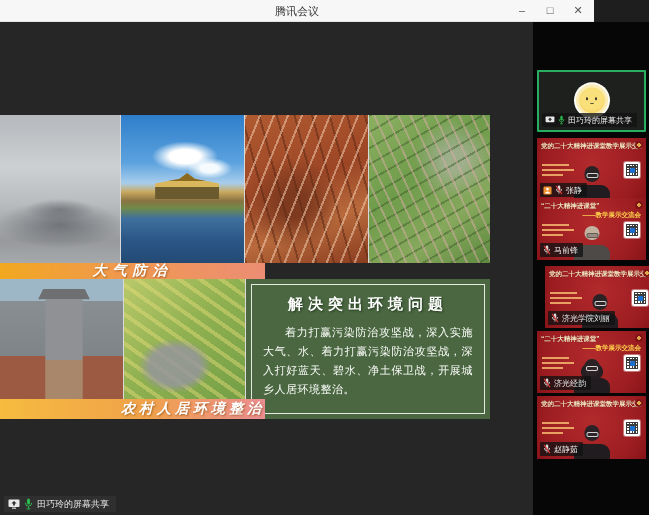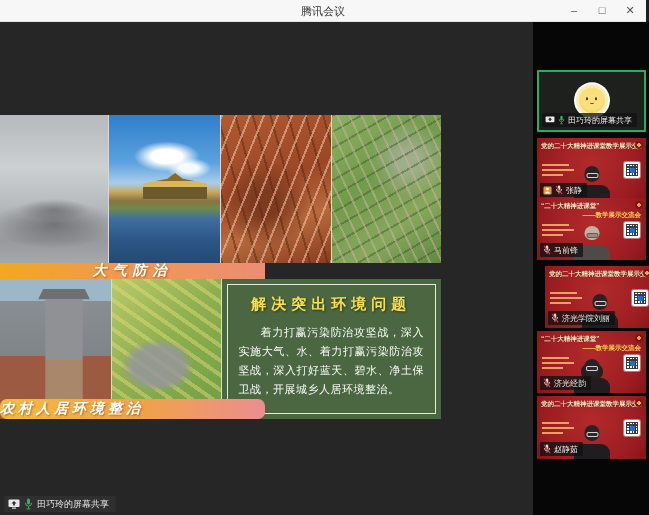--- a/index.html
+++ b/index.html
@@ -1,31 +1,31 @@
 <!DOCTYPE html>
 <html><head>
 <meta charset="utf-8">
 <style>
   * { margin:0; padding:0; box-sizing:border-box; }
   html,body { background:#555; }
   body { font-family:"Liberation Sans", sans-serif; }
   .window { position:relative; width:649px; height:515px; background:#1e1e1e; overflow:hidden; margin:0 auto; }
 
   
-  .titlebar { position:absolute; top:0; left:0; width:646px; height:22px; background:#f7f7f7; border-bottom:1px solid #e3e3e3; }
+  .titlebar { position:absolute; top:0; left:0; width:594px; height:22px; background:#f7f7f7; border-bottom:1px solid #e3e3e3; }
   .titlebar .title { position:absolute; left:0; right:0; top:0; height:22px; line-height:22px; text-align:center; font-size:11px; color:#333; }
   .win-controls { position:absolute; right:2px; top:0; height:22px; display:flex; }
   .win-btn { width:28px; height:22px; line-height:20px; text-align:center; font-size:11px; color:#555; cursor:pointer; }
 
   
   .main { position:absolute; top:22px; left:0; width:649px; height:493px; background:#141414; }
   .stage { position:absolute; top:0; left:0; width:533px; height:493px; background:#262626; }
 
   
-  .collage { position:absolute; left:0; top:93px; width:441px; height:304px; }
+  .collage { position:absolute; left:0; top:93px; width:490px; height:304px; }
   .top-row { display:flex; gap:1px; height:148px; background:#d9d9d9; }
   .photo { height:100%; position:relative; overflow:hidden; }
   .ph1 { width:130px; background:
       radial-gradient(ellipse 90px 34px at 50% 74%, rgba(70,72,78,.55), rgba(70,72,78,0) 70%),
       radial-gradient(ellipse 50px 16px at 50% 64%, rgba(80,82,88,.45), rgba(80,82,88,0) 70%),
       linear-gradient(180deg,#b5b8bc 0%,#ccd0d2 35%,#b8bcbe 60%,#97999c 85%,#a6a9ab 100%); }
   .ph2 { width:133px; background:
       radial-gradient(ellipse 44px 20px at 52% 28%, #ffffff 35%, rgba(255,255,255,0) 75%),
       radial-gradient(ellipse 30px 14px at 72% 36%, #f4fafd 30%, rgba(255,255,255,0) 75%),
       linear-gradient(180deg,#2f7ecb 0%,#5ba2de 32%,#a8cdec 46%,#c9a95f 52%,#8a7342 58%,#6f8a4a 63%,#3f6f9d 70%,#2b5787 84%,#244a74 100%); }
@@ -57,26 +57,26 @@
       linear-gradient(180deg,#8d9296 0%,#7e8387 60%,#6e7376 100%); }
   .ph5::after { content:""; position:absolute; left:38px; top:10px; width:52px; height:130px;
       background:linear-gradient(180deg,#6e6f71 0 8%, #8f9194 8% 55%, #a9876a 55% 100%);
       clip-path:polygon(10% 0,90% 0,100% 8%,86% 8%,86% 100%,14% 100%,14% 8%,0 8%); }
   .ph6 { width:131px; background:
       radial-gradient(ellipse 46px 34px at 42% 62%, rgba(150,150,155,.85) 0 55%, rgba(150,150,155,0) 80%),
       repeating-linear-gradient(35deg, rgba(230,220,120,.45) 0 4px, rgba(230,220,120,0) 4px 12px),
       linear-gradient(135deg,#b9c96a 0%,#8fb050 45%,#6f9c44 100%); }
   .rural-banner { position:absolute; left:0; bottom:0; width:265px; height:20px;
       background:linear-gradient(90deg,#f6bb3f 0%,#f0a24a 55%,#ec8d92 100%);
-      display:flex; align-items:center; justify-content:flex-start;border-radius:7px; }
+      display:flex; align-items:center; justify-content:flex-end; }
   .rural-banner .banner-text { font-size:14px; letter-spacing:4px; }
 
   .green-box { position:relative; width:264px; height:140px; background:#4a6741; }
   .green-box::before { content:""; position:absolute; inset:5px; border:1px solid rgba(240,247,235,.92); pointer-events:none; }
-  .gb-title { margin-top:16px; text-align:center; font-size:15px; font-weight:bold; color:#fde047;
+  .gb-title { margin-top:16px; text-align:center; font-size:15px; font-weight:bold; color:#ffffff;
       letter-spacing:5px; text-shadow:1px 1px 2px rgba(20,40,15,.7); }
   .gb-body { margin:9px 17px 0 17px; font-size:11px; line-height:1.72; color:#fbfdf9;
       text-indent:2em; letter-spacing:.5px; text-align:justify; }
 
   
   .share-badge { position:absolute; left:4px; bottom:3px; height:16px; display:flex; align-items:center; gap:4px;
       background:rgba(48,48,48,.92); padding:2px 7px 2px 4px; border-radius:2px; }
   .share-badge .label { font-size:9px; color:#e6e6e6; }
 
   

